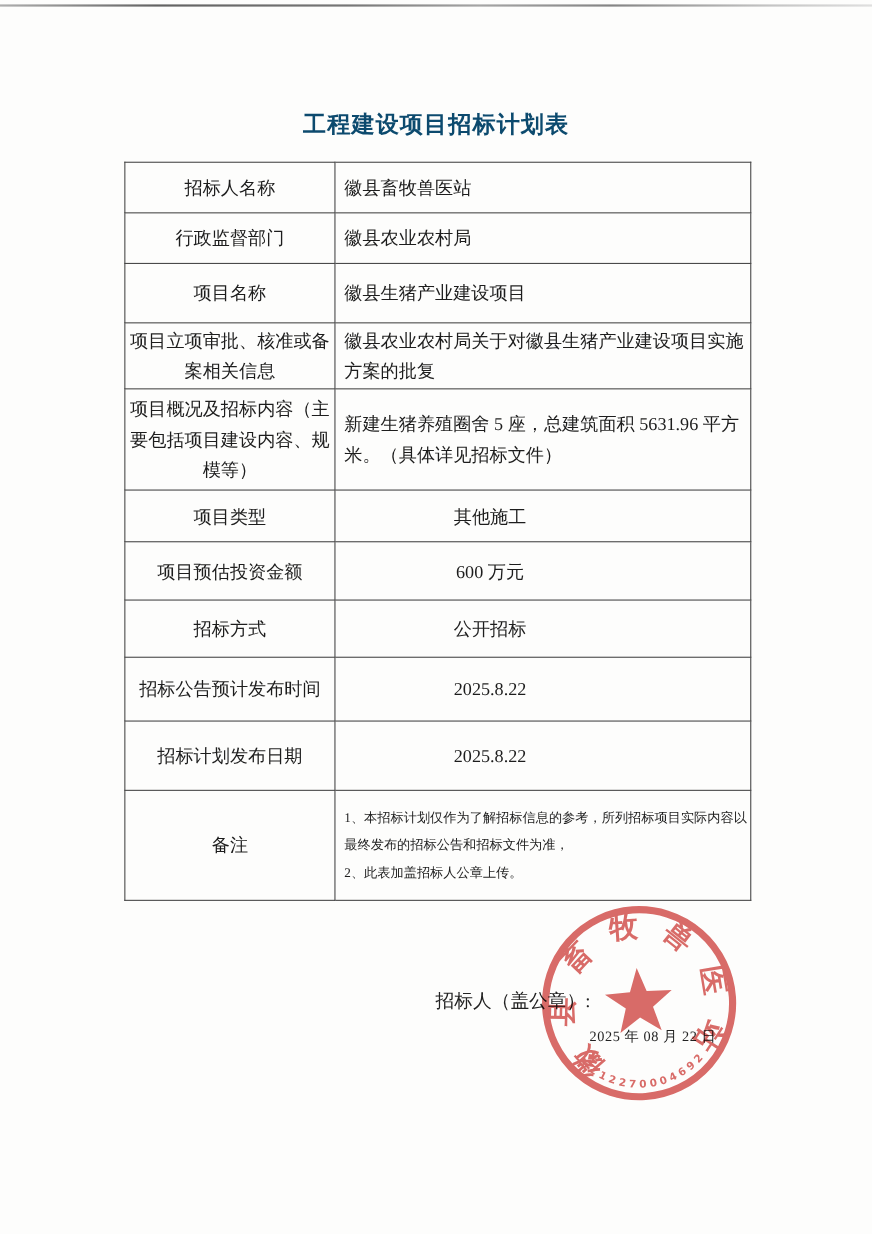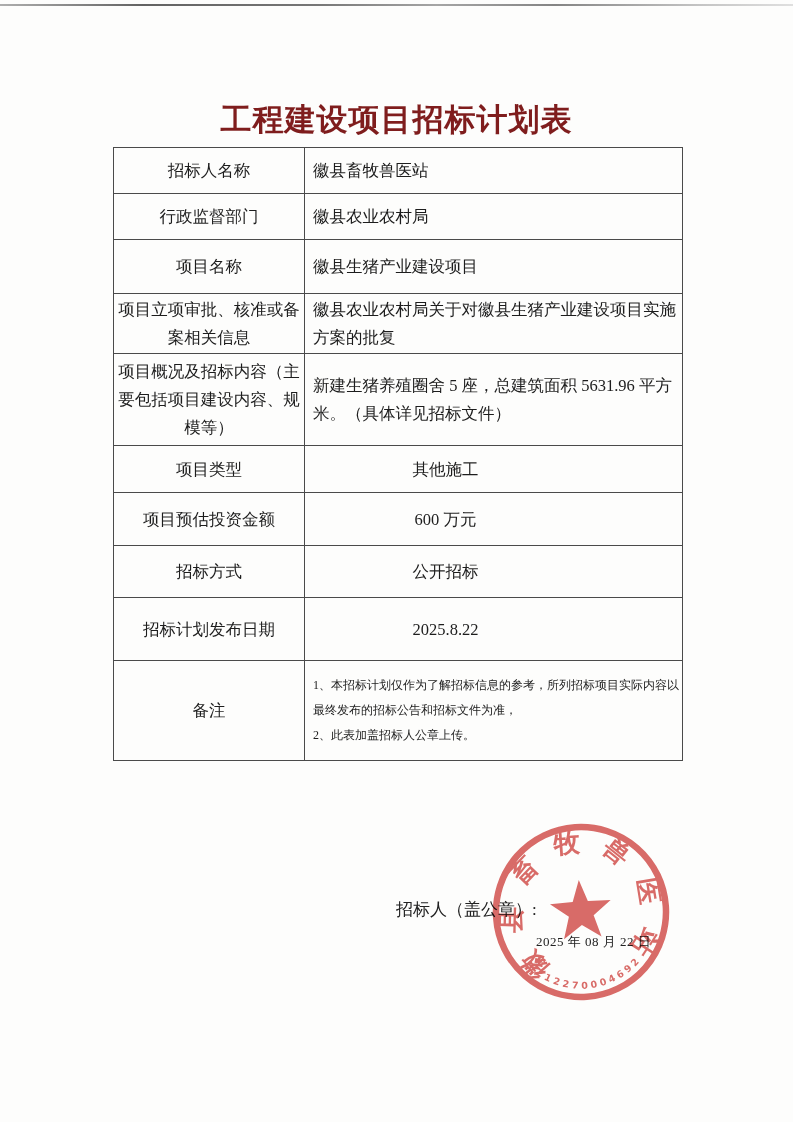--- a/index.html
+++ b/index.html
@@ -13,22 +13,22 @@
     color:#1d1d1d;
   }
   .scan-line{
     position:absolute;top:4px;left:0;width:100%;height:2px;
     background:linear-gradient(to right,#9a9a9a 0%,#3c3c3c 18%,#555 40%,#8f8f8f 55%,#666 70%,#b5b5b5 88%,#d8d8d8 100%);
     opacity:.8;
   }
   .title{
     position:absolute;top:99px;left:0;width:100%;
     margin:0;text-align:center;
-    font-size:31px;font-weight:700;letter-spacing:1px;
-    color:#7f1d1d;
+    font-size:21px;font-weight:700;letter-spacing:1px;
+    color:#0c4a6e;
   }
   table.plan{
     position:absolute;left:113px;top:147px;
     width:569px;
     border-collapse:collapse;table-layout:fixed;
   }
   table.plan col.c1{width:191px;}
   table.plan col.c2{width:378px;}
   table.plan td{
     border:1.4px solid #4a4a4a;
@@ -110,20 +110,24 @@
         <td class="val v-center">其他施工</td>
       </tr>
       <tr style="height:53px">
         <td class="lbl">项目预估投资金额</td>
         <td class="val v-center">600 万元</td>
       </tr>
       <tr style="height:52px">
         <td class="lbl">招标方式</td>
         <td class="val v-center">公开招标</td>
       </tr>
+      <tr style="height:58px">
+        <td class="lbl">招标公告预计发布时间</td>
+        <td class="val v-center">2025.8.22</td>
+      </tr>
       <tr style="height:63px">
         <td class="lbl">招标计划发布日期</td>
         <td class="val v-center">2025.8.22</td>
       </tr>
       <tr style="height:100px">
         <td class="lbl">备注</td>
         <td class="val remarks">1、本招标计划仅作为了解招标信息的参考，所列招标项目实际内容以最终发布的招标公告和招标文件为准，
 2、此表加盖招标人公章上传。</td>
       </tr>
     </tbody>

